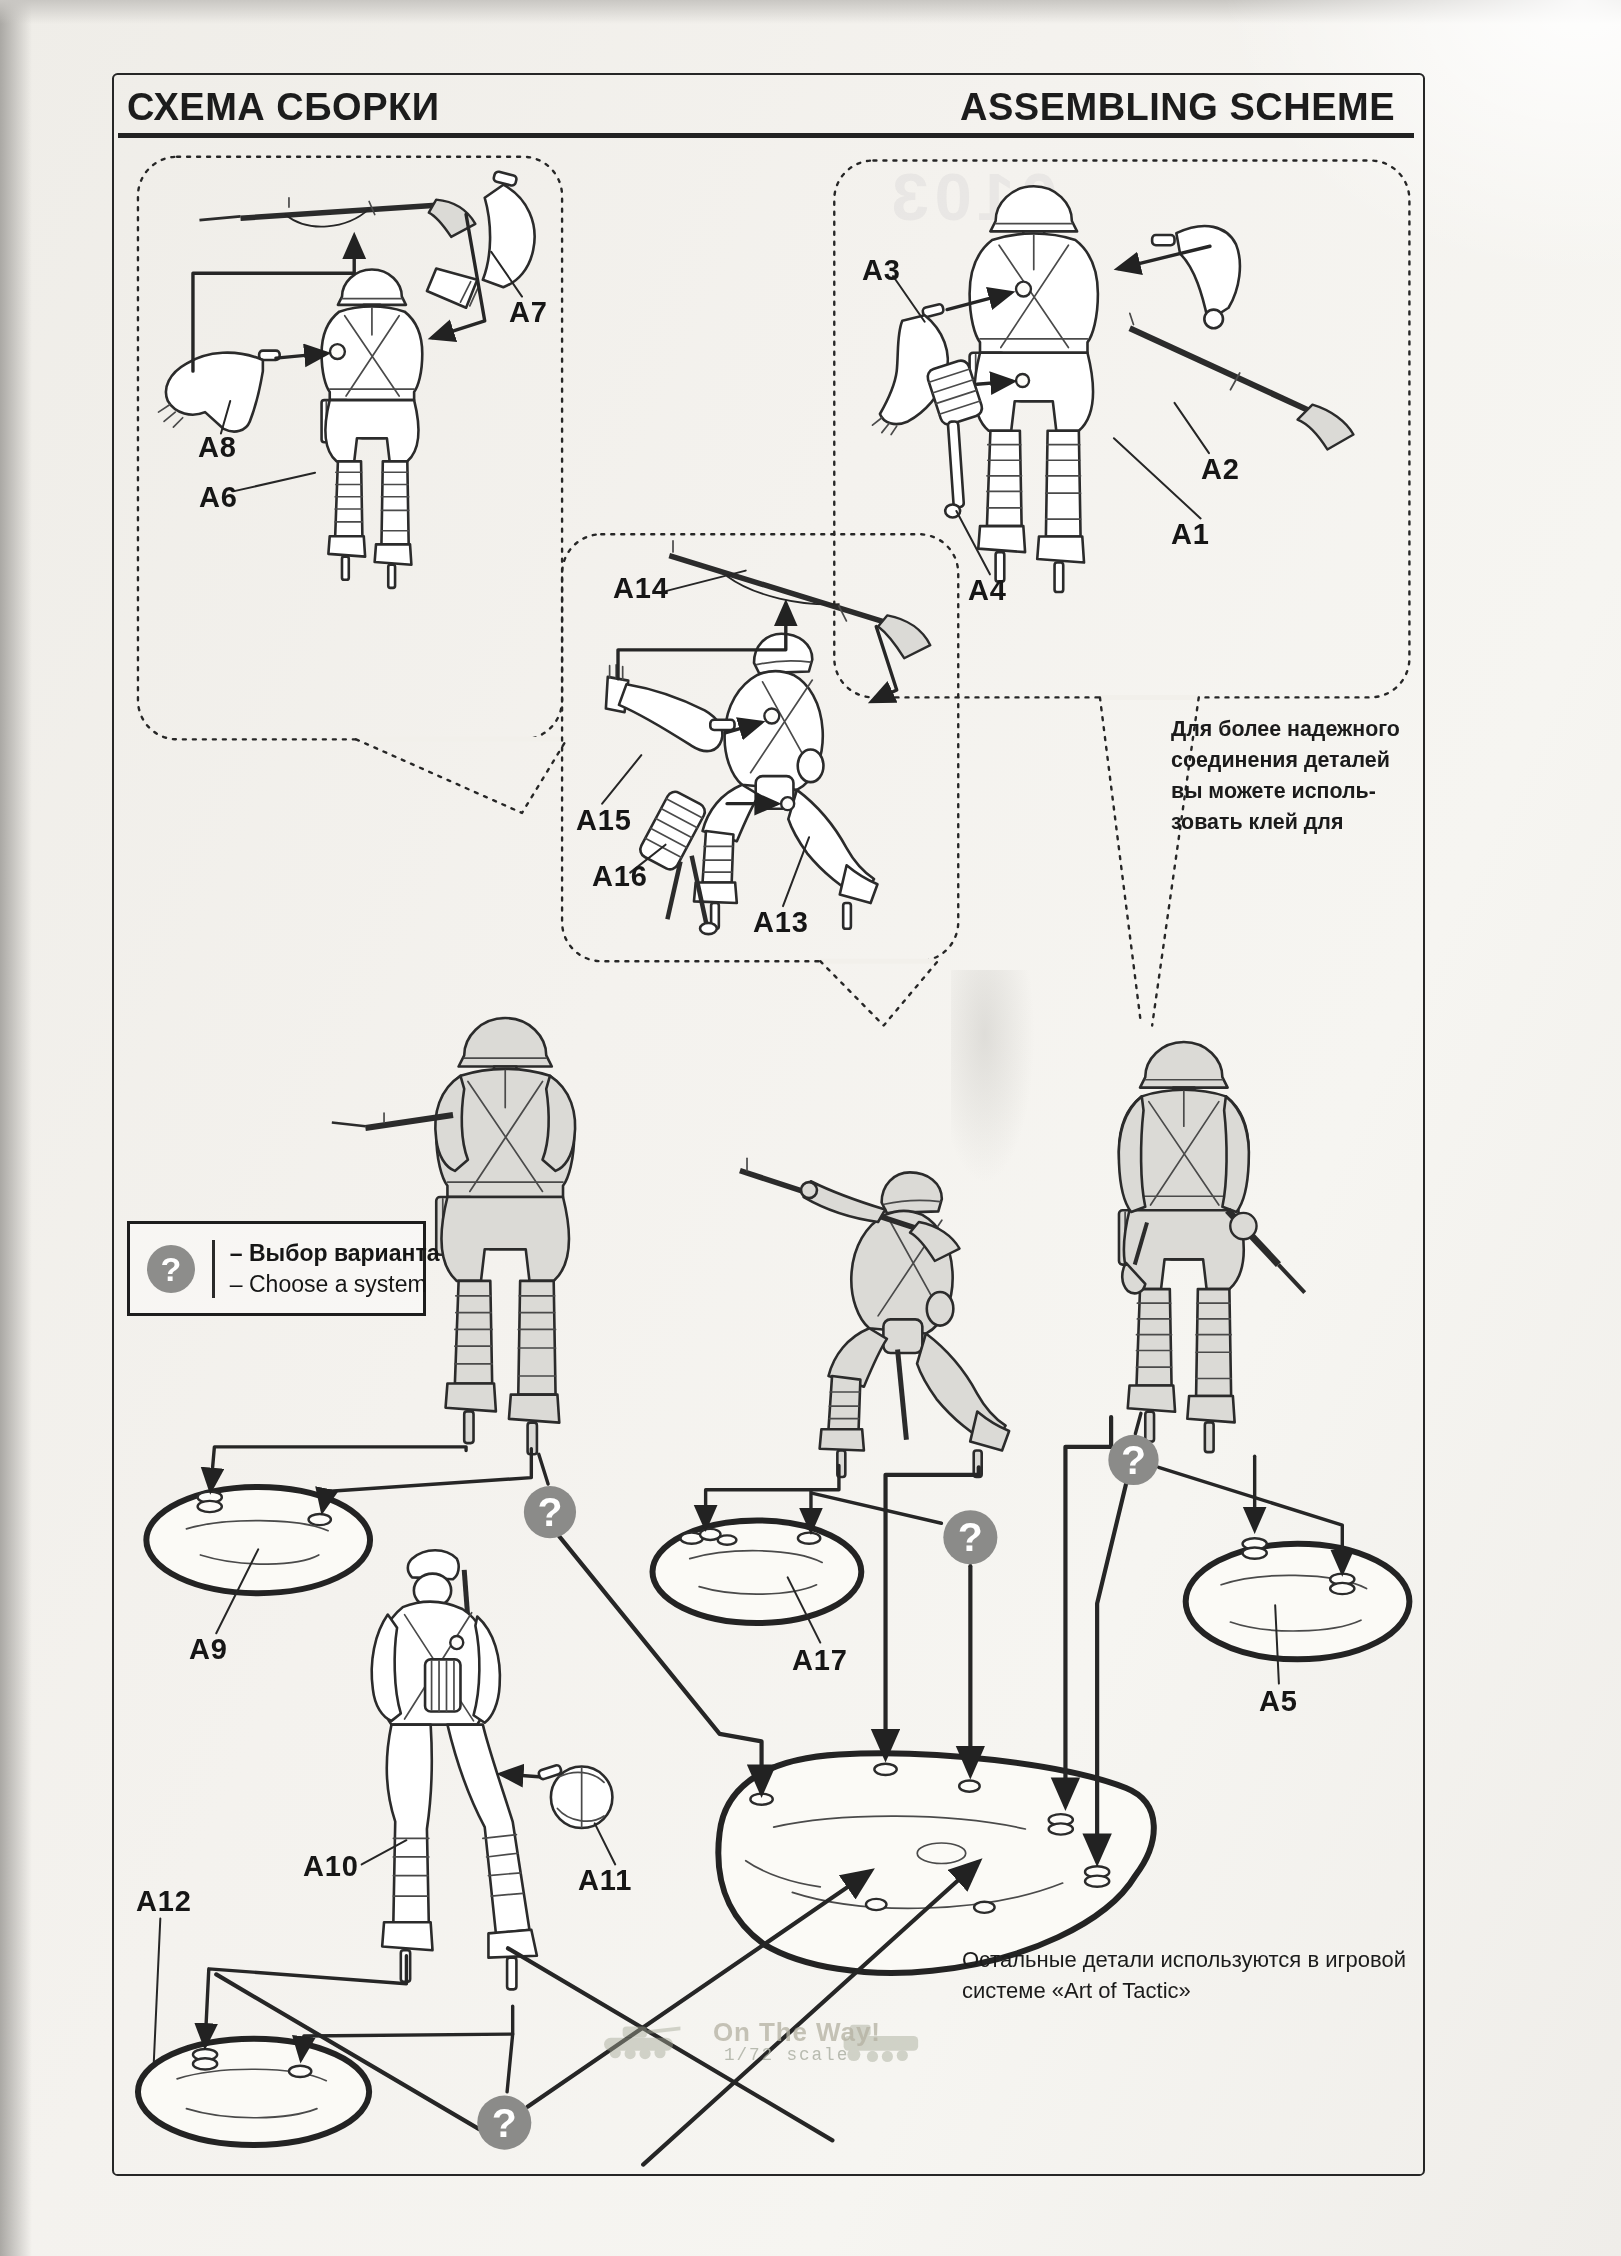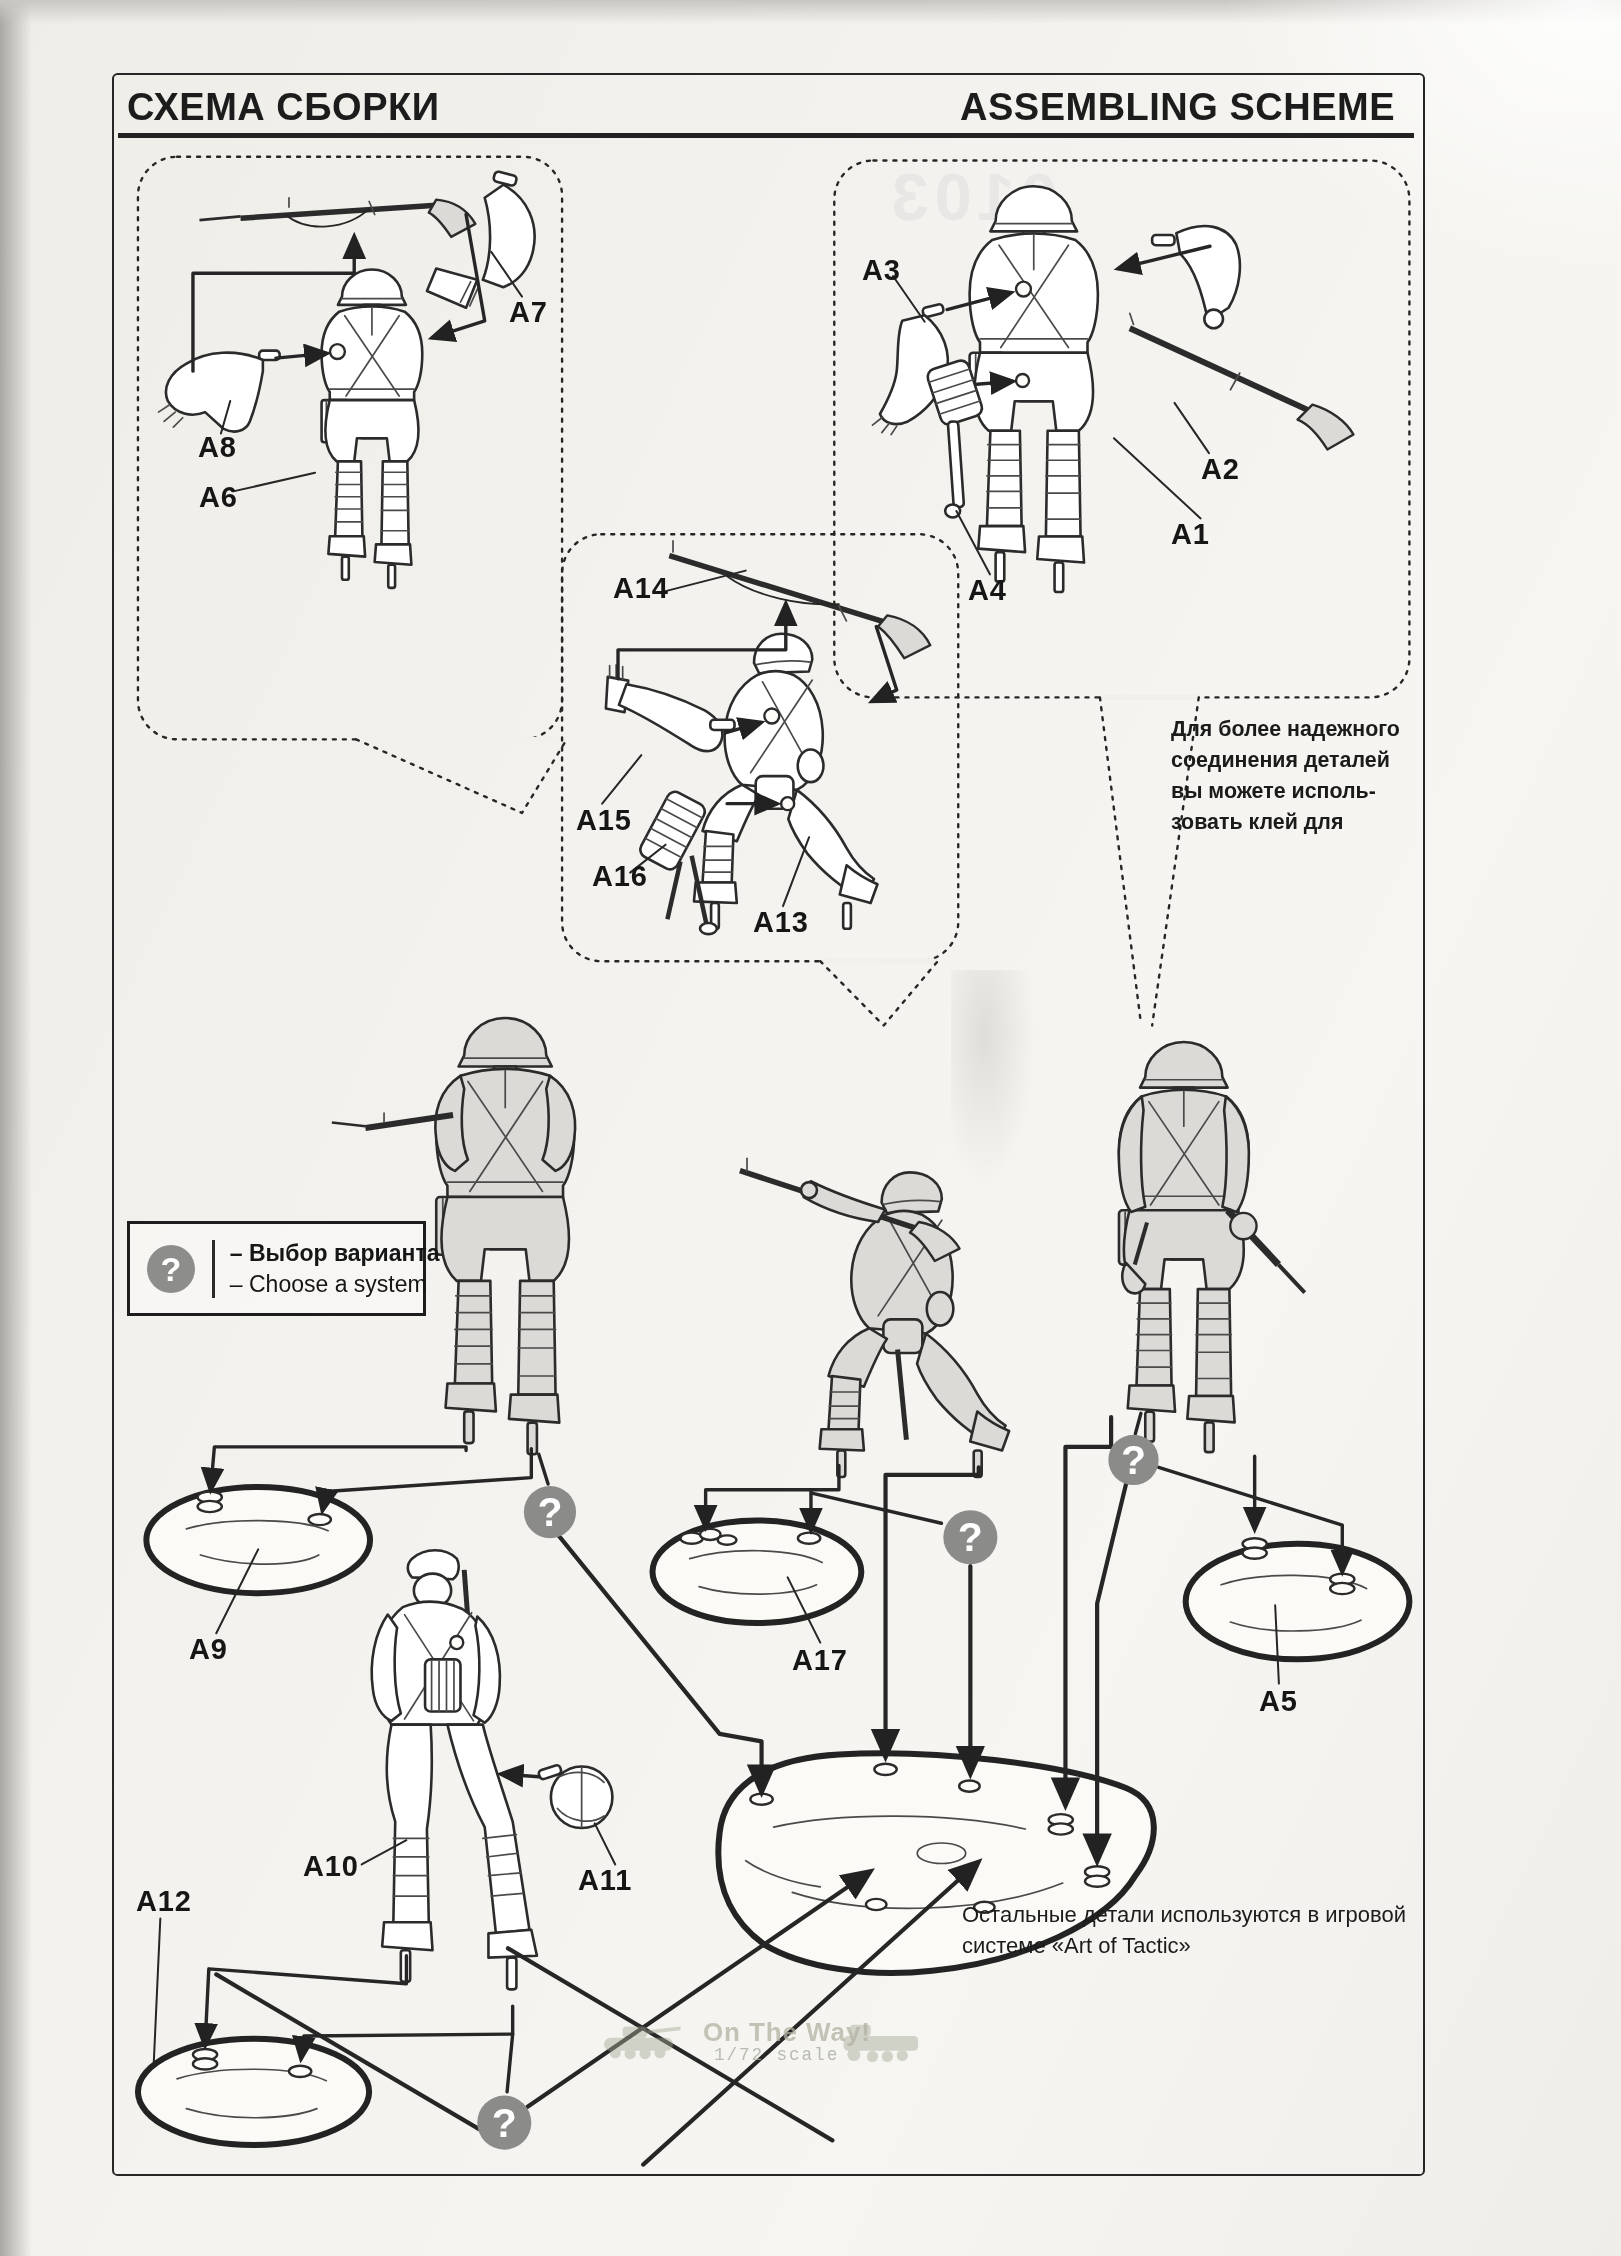--- a/index.html
+++ b/index.html
@@ -18,31 +18,31 @@
     border:2.8px solid #262626;border-radius:5.6px;}
   .rule{position:absolute;left:118px;top:133px;width:1296px;height:4.7px;background:#222;}
   .title{position:absolute;top:86px;font-weight:700;font-size:38px;letter-spacing:0.5px;color:#1c1c1c;white-space:nowrap;}
   .title-ru{left:127px;}
   .title-en-wrap{position:absolute;right:226px;top:86px;text-align:center;}
   .lbl{position:absolute;font-weight:700;font-size:29px;letter-spacing:0.9px;color:#161616;white-space:nowrap;}
   .note{position:absolute;color:#1b1b1b;}
   .note .ru{font-weight:700;}
   .glue{left:1171px;top:714px;width:242px;font-size:21.4px;line-height:31px;}
   .glue .en{font-weight:400;margin-top:9.3px;line-height:29px;}
-  .footer-note{left:962px;top:1899px;width:447px;font-size:22px;line-height:31px;}
+  .footer-note{left:962px;top:1944px;width:447px;font-size:22px;line-height:31px;}
   .footer-note .ru{font-weight:400;}
   .footer-note .en{font-weight:700;margin-top:8.4px;}
   .legend{position:absolute;left:127px;top:1221px;width:293px;height:89px;border:3.7px solid #1d1d1d;
     background:rgba(255,255,255,.4);display:flex;align-items:center;}
   .legend .qcirc{width:48px;height:48px;border-radius:50%;background:#8d8d8b;color:#fff;
     font-weight:700;font-size:34px;line-height:48px;text-align:center;margin-left:17px;flex:0 0 auto;}
   .legend .div{width:2.8px;height:58px;background:#2a2a2a;margin-left:17px;flex:0 0 auto;}
   .legend .txt{margin-left:15px;font-size:23px;line-height:31px;color:#161616;white-space:nowrap;}
   .legend .txt .l1{font-weight:700;}
-  .wm{position:absolute;color:#b4b1a2;font-weight:700;}
+  .wm{position:absolute;color:#b4b1a2;font-weight:700;margin-left:10px;}
   .wm1{left:703px;top:2017px;font-size:26px;letter-spacing:0.9px;opacity:.75;}
   .wm2{left:714px;top:2045px;font-size:17.7px;font-family:"Liberation Mono",monospace;color:#a9ada0;opacity:.8;font-weight:400;letter-spacing:1.9px;}
   .bleed{position:absolute;left:886px;top:158px;font-size:67px;font-weight:700;color:rgba(60,60,90,.06);
     transform:scaleX(-1);letter-spacing:5.6px;}
   svg{position:absolute;left:0;top:0;}
   svg *{vector-effect:non-scaling-stroke;}
   .ln,.ln2,.thick,.detail,.dash,.sling{fill:none;stroke:#262626;stroke-linecap:round;stroke-linejoin:round;}
   .ln{stroke-width:3.4;}
   .ln2{stroke-width:2;}
   .thick{stroke-width:4.2;}

